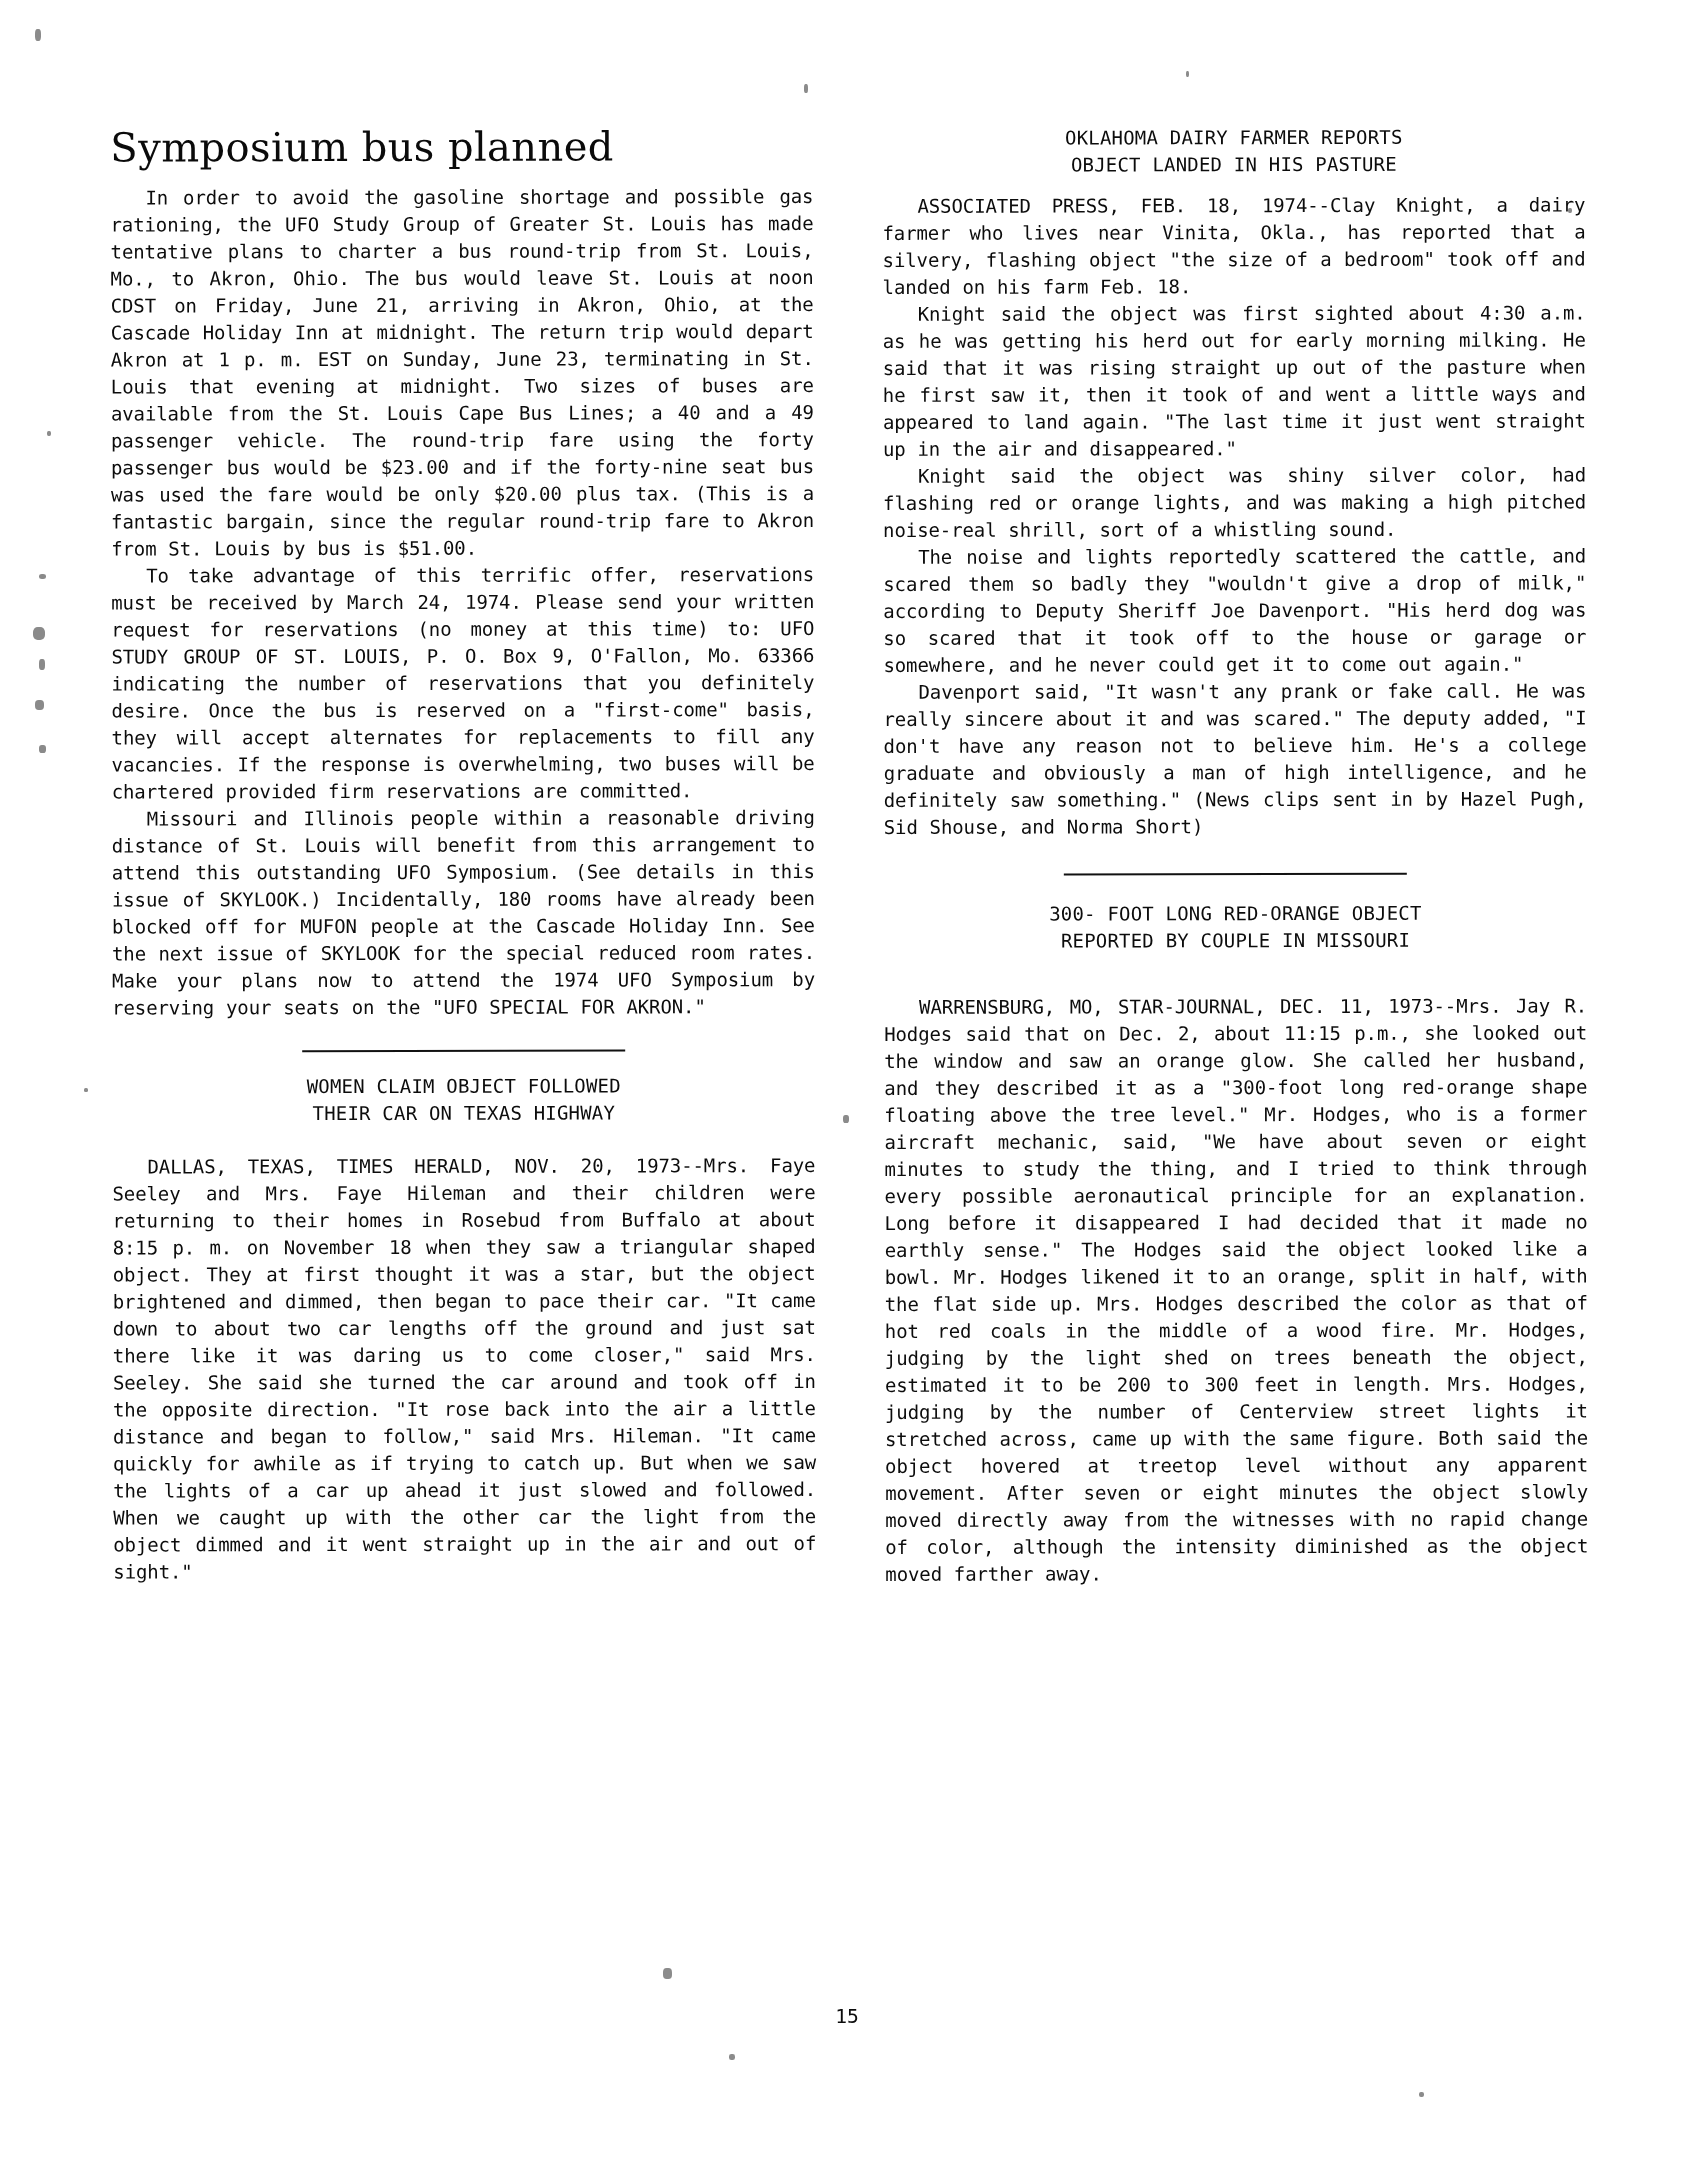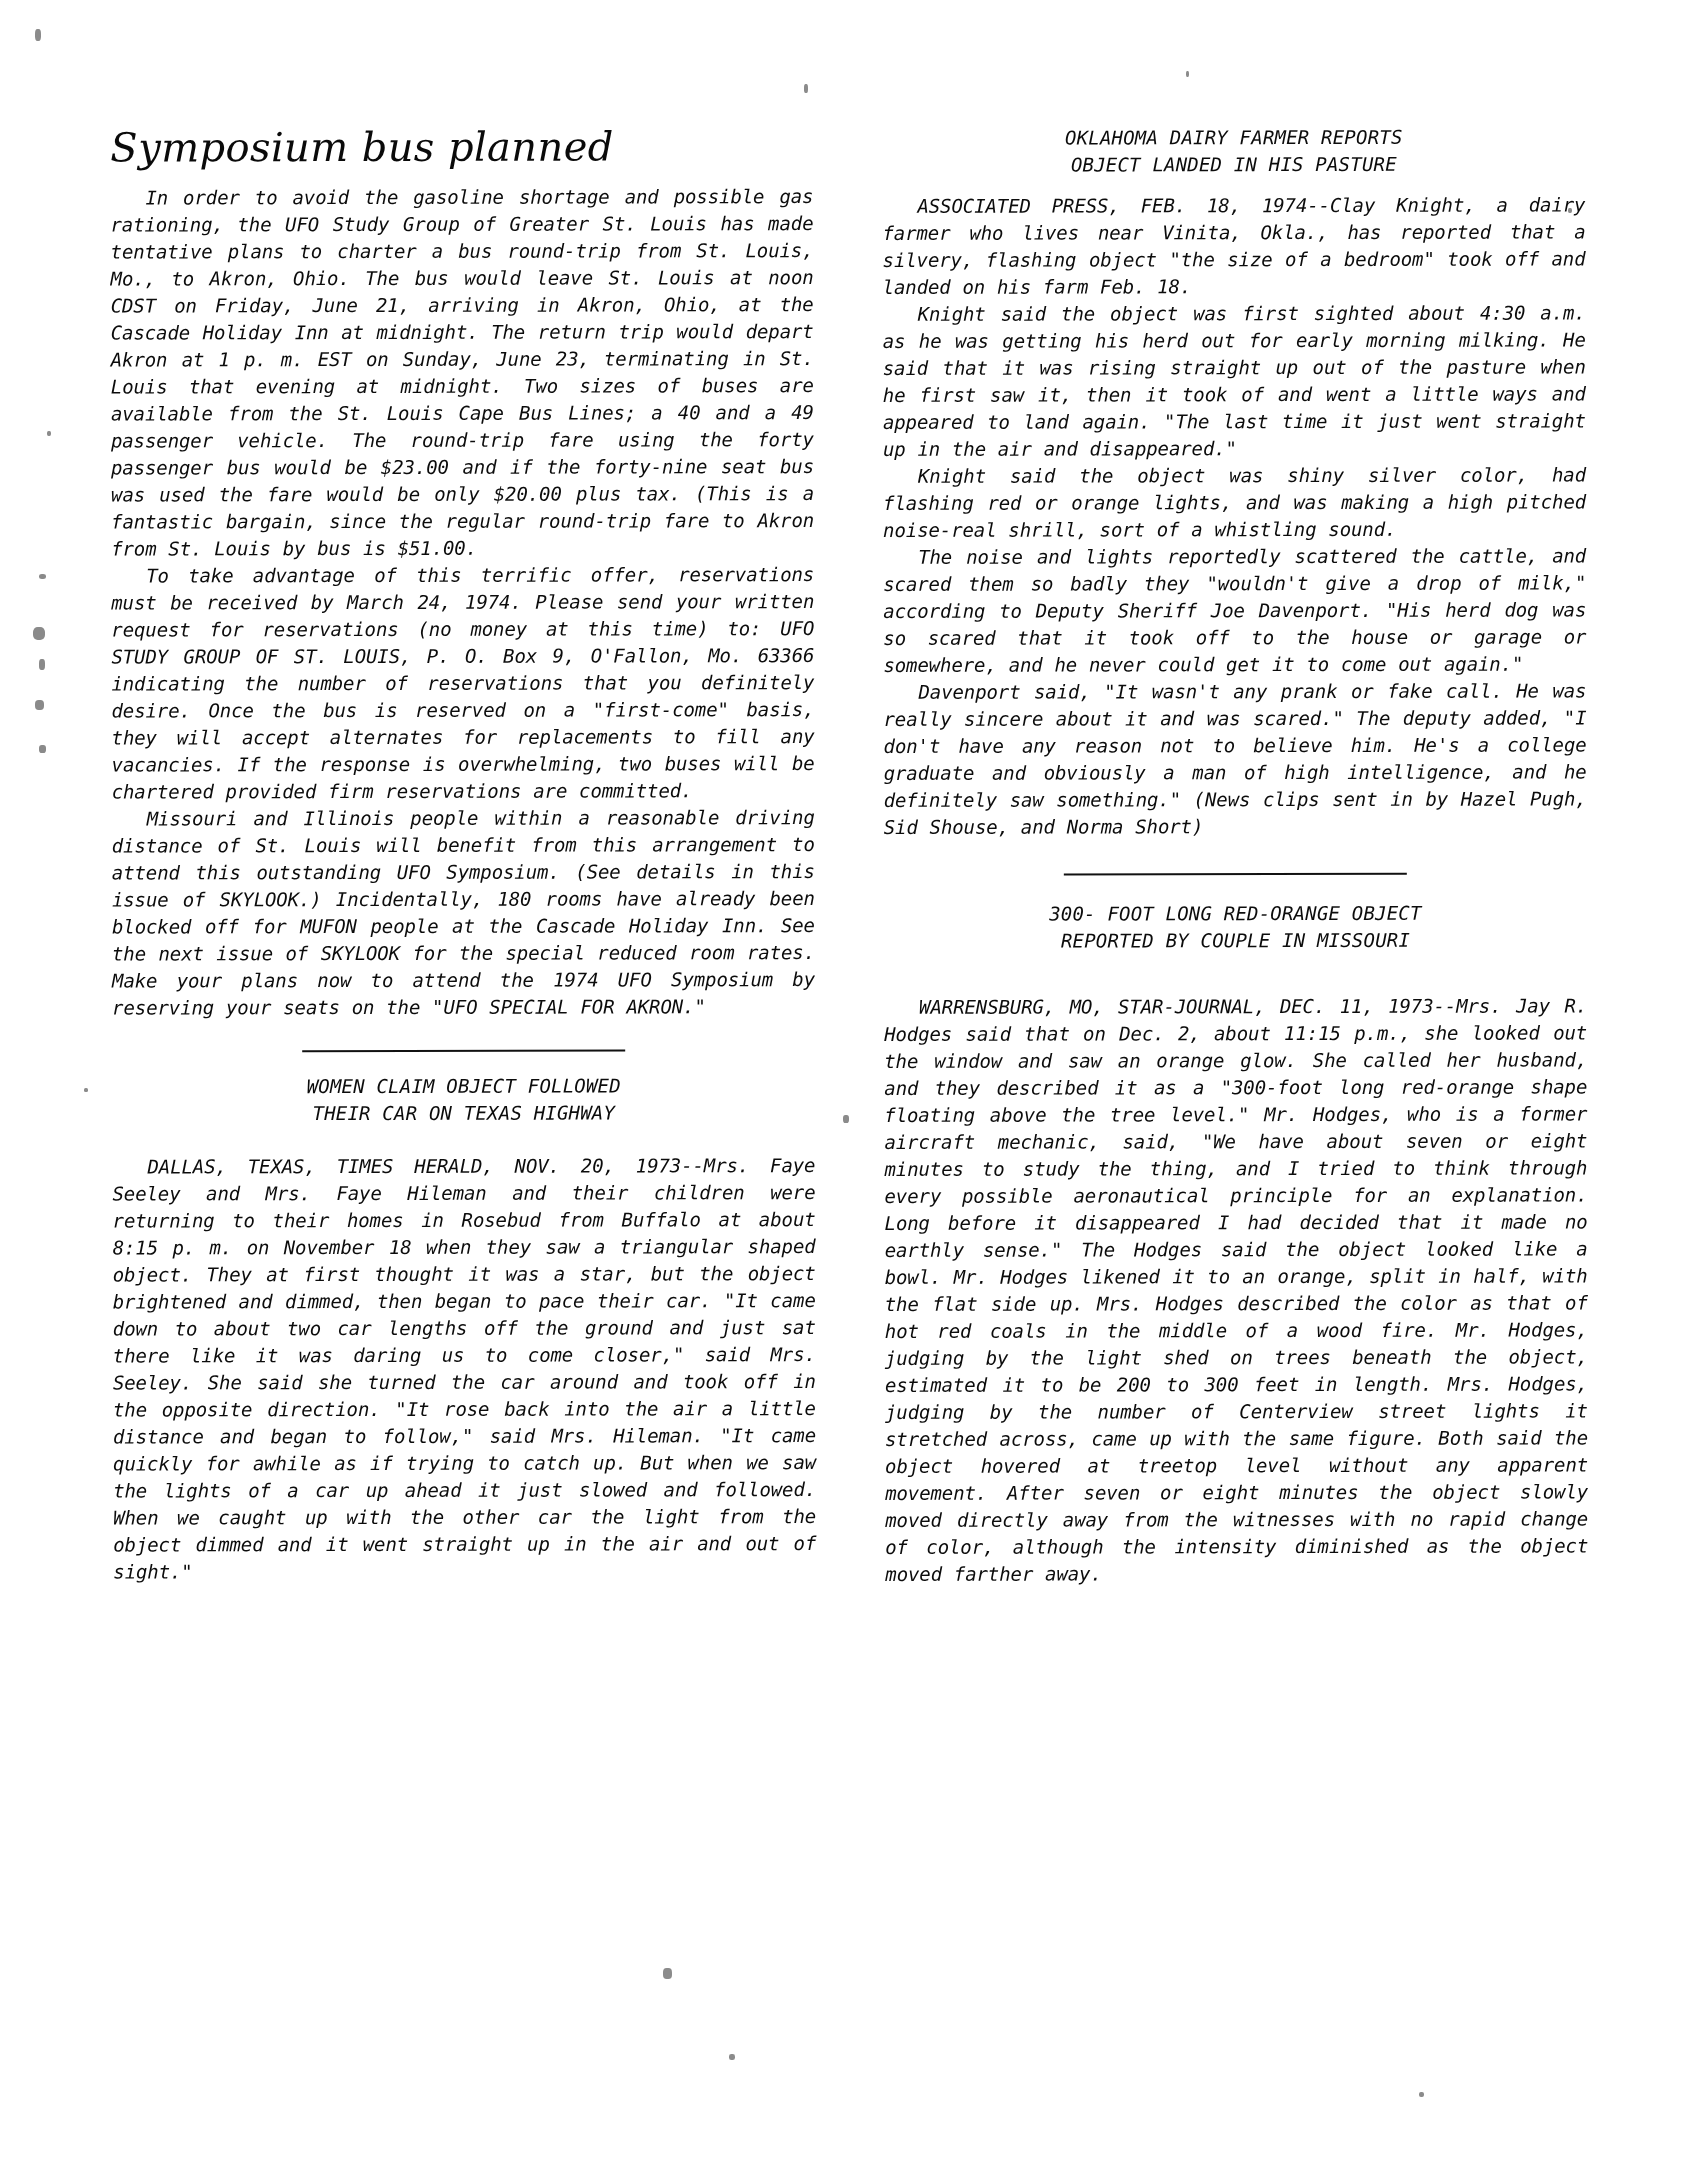--- a/index.html
+++ b/index.html
@@ -15,21 +15,20 @@
     font-family: "DejaVu Sans Mono", "Liberation Mono", monospace;
     color: #000000;
     overflow: hidden;
   }
 
   
   .page {
     position: absolute;
     inset: 0;
     background: #ffffff;
-    font-style: italic;
   }
 
   
   .scan-noise {
     position: absolute;
     inset: 0;
     pointer-events: none;
     opacity: .55;
   }
   .speck {
@@ -189,20 +188,21 @@
         <div class="tw">
           <p>WARRENSBURG, MO, STAR-JOURNAL, DEC. 11, 1973--Mrs. Jay R. Hodges said that on Dec. 2, about 11:15 p.m., she looked out the window and saw an orange glow. She called her husband, and they described it as a "300-foot long red-orange shape floating above the tree level." Mr. Hodges, who is a former aircraft mechanic, said, "We have about seven or eight minutes to study the thing, and I tried to think through every possible aeronautical principle for an explanation. Long before it disappeared I had decided that it made no earthly sense." The Hodges said the object looked like a bowl. Mr. Hodges likened it to an orange, split in half, with the flat side up. Mrs. Hodges described the color as that of hot red coals in the middle of a wood fire. Mr. Hodges, judging by the light shed on trees beneath the object, estimated it to be 200 to 300 feet in length. Mrs. Hodges, judging by the number of Centerview street lights it stretched across, came up with the same figure. Both said the object hovered at treetop level without any apparent movement. After seven or eight minutes the object slowly moved directly away from the witnesses with no rapid change of color, although the intensity diminished as the object moved farther away.</p>
         </div>
 
       </div>
 
     </div>
   </div>
   </div>
 
+  <div class="folio">15</div>
 
   <div class="scan-noise">
     <div class="speck" style="left:35px;  top:29px;   width:5.9px;  height:11.8px;"></div>
     <div class="speck" style="left:39px;  top:574px;  width:6.9px;  height:4.9px;"></div>
     <div class="speck" style="left:33px;  top:627px;  width:11.8px; height:12.7px;"></div>
     <div class="speck" style="left:39px;  top:659px;  width:5.9px;  height:10.8px;"></div>
     <div class="speck" style="left:35px;  top:700px;  width:8.8px;  height:9.8px;"></div>
     <div class="speck" style="left:39px;  top:745px;  width:6.9px;  height:7.8px;"></div>
     <div class="speck" style="left:47px;  top:431px;  width:3.9px;  height:4.9px;"></div>
     <div class="speck" style="left:84px;  top:1088px; width:3.9px;  height:3.9px;"></div>

